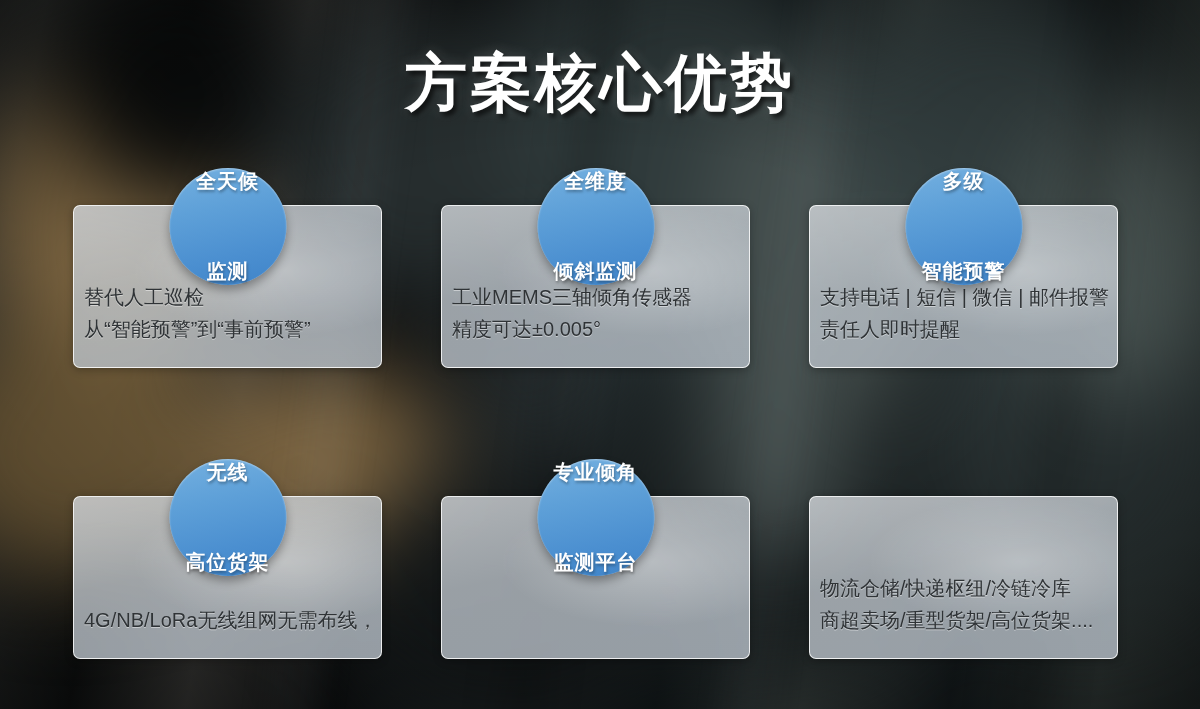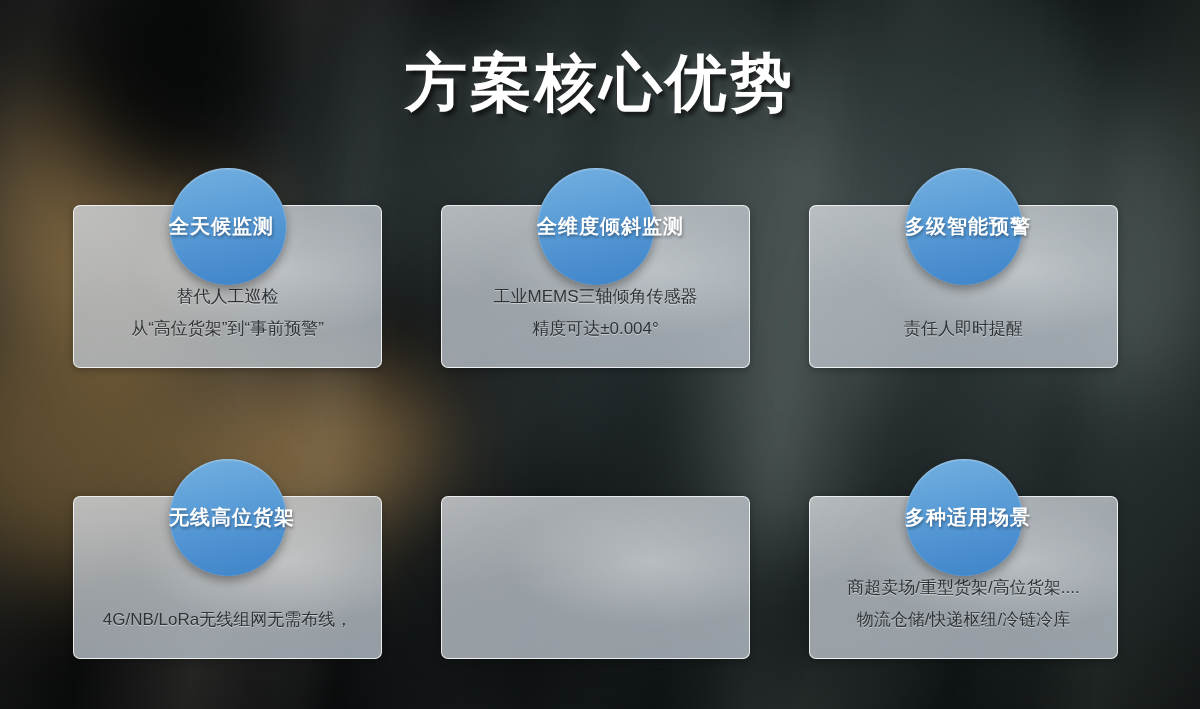--- a/index.html
+++ b/index.html
@@ -116,46 +116,45 @@
     inset: 0;
     background: radial-gradient(ellipse 70% 58% at 68% 40%, rgba(255,255,255,0.30) 0%, rgba(255,255,255,0.0) 70%);
     pointer-events: none;
   }
 
   .card-text {
     position: absolute;
     left: 10px;
     right: 10px;
     bottom: 22px;
-    text-align: center;
     color: #2f3336;
-    font-size: 17px;
+    font-size: 20px;
     line-height: 32px;
     text-shadow: 0 1px 0 rgba(255,255,255,0.45);
     z-index: 2;
   }
   .card-text .ln { display: block; white-space: nowrap; }
 
   
   .badge {
     position: absolute;
     left: 50%;
     top: 0;
     transform: translateX(-50%);
     width: 117px;
     height: 117px;
     border-radius: 50%;
     background: linear-gradient(168deg, #74b0e0 0%, #5ea0d8 35%, #4b8fd0 72%, #3f84c9 100%);
     box-shadow:
       0 5px 10px rgba(0,0,0,0.33),
       inset 0 1px 2px rgba(255,255,255,0.38);
     display: flex;
-    flex-direction: row;
+    flex-direction: column;
     align-items: center;
-    justify-content: flex-start;
+    justify-content: space-between;
     z-index: 5;
   }
   .badge-line {
     display: block;
     color: #ffffff;
     font-size: 20px;
     font-weight: bold;
     line-height: 27px;
     letter-spacing: 1px;
     text-shadow: 1px 2px 3px rgba(0,0,0,0.35);
@@ -188,45 +187,46 @@
   <div class="title">方案核心优势</div>
 
   <div class="grid">
 
     <div class="row">
 
       <div class="cell">
         <div class="card">
           <div class="card-text">
             <span class="ln">替代人工巡检</span>
-            <span class="ln">从“高位货架”到“事前预警”</span>
+            <span class="ln">从“智能预警”到“事前预警”</span>
           </div>
         </div>
         <div class="badge">
           <span class="badge-line">全天候</span>
           <span class="badge-line">监测</span>
         </div>
       </div>
 
       <div class="cell">
         <div class="card">
           <div class="card-text">
             <span class="ln">工业MEMS三轴倾角传感器</span>
-            <span class="ln">精度可达±0.004°</span>
+            <span class="ln">精度可达±0.005°</span>
           </div>
         </div>
         <div class="badge">
           <span class="badge-line">全维度</span>
           <span class="badge-line">倾斜监测</span>
         </div>
       </div>
 
       <div class="cell">
         <div class="card">
           <div class="card-text">
+            <span class="ln">支持电话 | 短信 | 微信 | 邮件报警</span>
             <span class="ln">责任人即时提醒</span>
           </div>
         </div>
         <div class="badge">
           <span class="badge-line">多级</span>
           <span class="badge-line">智能预警</span>
         </div>
       </div>
 
     </div>
@@ -243,32 +243,32 @@
           <span class="badge-line">无线</span>
           <span class="badge-line">高位货架</span>
         </div>
       </div>
 
       <div class="cell">
         <div class="card">
           <div class="card-text">
           </div>
         </div>
-      </div>
-
-      <div class="cell">
-        <div class="card">
-          <div class="card-text">
+        <div class="badge">
+          <span class="badge-line">专业倾角</span>
+          <span class="badge-line">监测平台</span>
+        </div>
+      </div>
+
+      <div class="cell">
+        <div class="card">
+          <div class="card-text">
+            <span class="ln">物流仓储/快递枢纽/冷链冷库</span>
             <span class="ln">商超卖场/重型货架/高位货架....</span>
-            <span class="ln">物流仓储/快递枢纽/冷链冷库</span>
-          </div>
-        </div>
-        <div class="badge">
-          <span class="badge-line">多种</span>
-          <span class="badge-line">适用场景</span>
+          </div>
         </div>
       </div>
 
     </div>
 
   </div>
 
 </div>
 
 </body></html>

